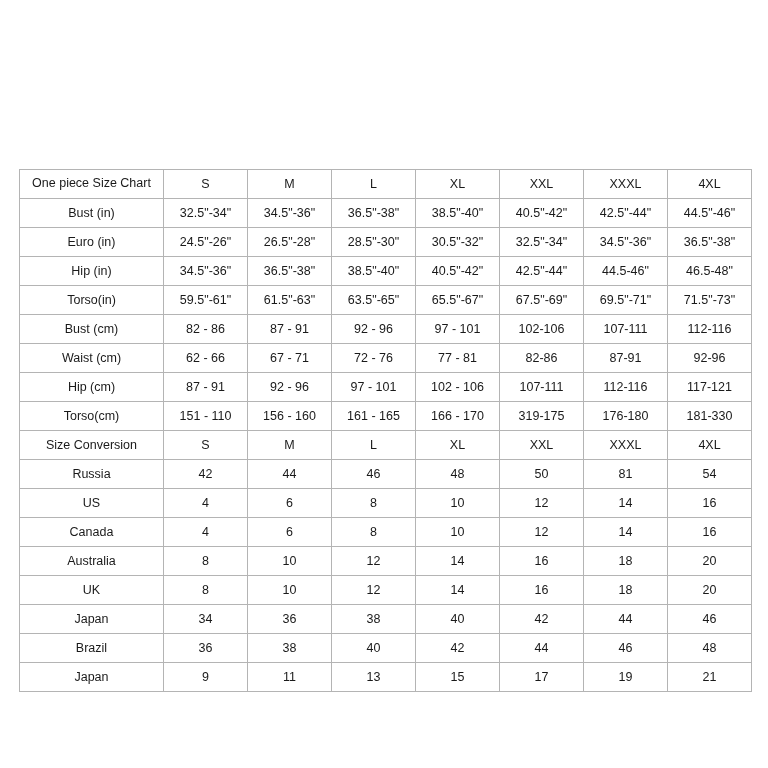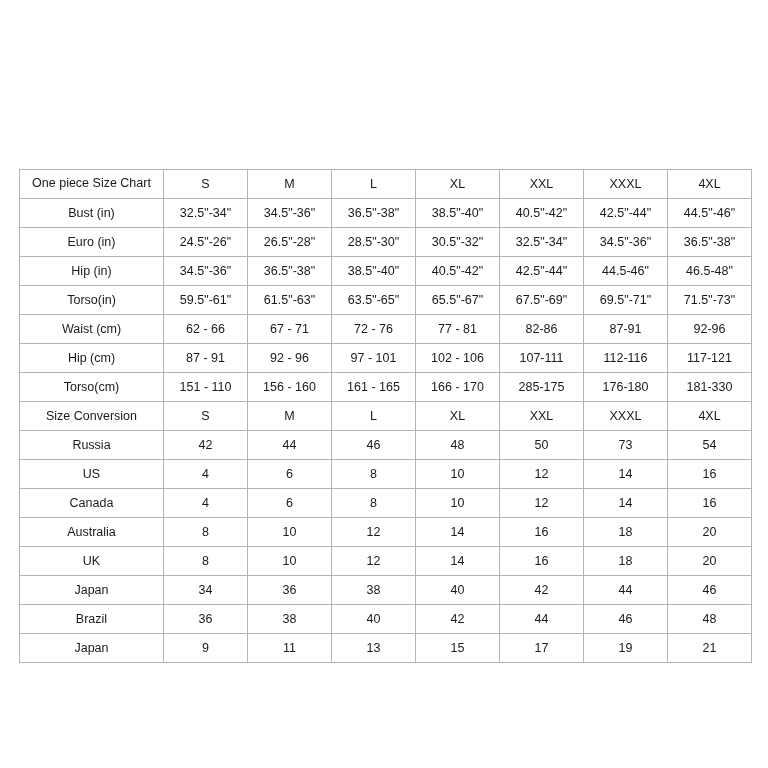--- a/index.html
+++ b/index.html
@@ -135,20 +135,30 @@
           <td class="rowlabel">Torso(in)</td>
           <td>59.5"-61"</td>
           <td>61.5"-63"</td>
           <td>63.5"-65"</td>
           <td>65.5"-67"</td>
           <td>67.5"-69"</td>
           <td>69.5"-71"</td>
           <td>71.5"-73"</td>
         </tr>
         <tr>
+          <td class="rowlabel">Bust (cm)</td>
+          <td>82 - 86</td>
+          <td>87 - 91</td>
+          <td>92 - 96</td>
+          <td>97 - 101</td>
+          <td>102-106</td>
+          <td>107-111</td>
+          <td>112-116</td>
+        </tr>
+        <tr>
           <td class="rowlabel">Waist (cm)</td>
           <td>62 - 66</td>
           <td>67 - 71</td>
           <td>72 - 76</td>
           <td>77 - 81</td>
           <td>82-86</td>
           <td>87-91</td>
           <td>92-96</td>
         </tr>
         <tr>
@@ -160,42 +170,42 @@
           <td>107-111</td>
           <td>112-116</td>
           <td>117-121</td>
         </tr>
         <tr>
           <td class="rowlabel">Torso(cm)</td>
           <td>151 - 110</td>
           <td>156 - 160</td>
           <td>161 - 165</td>
           <td>166 - 170</td>
-          <td>285-175</td>
+          <td>319-175</td>
           <td>176-180</td>
           <td>181-330</td>
         </tr>
         <tr>
           <td class="rowlabel">Size Conversion</td>
           <td>S</td>
           <td>M</td>
           <td>L</td>
           <td>XL</td>
           <td>XXL</td>
           <td>XXXL</td>
           <td>4XL</td>
         </tr>
         <tr>
           <td class="rowlabel">Russia</td>
           <td>42</td>
           <td>44</td>
           <td>46</td>
           <td>48</td>
           <td>50</td>
-          <td>73</td>
+          <td>81</td>
           <td>54</td>
         </tr>
         <tr>
           <td class="rowlabel">US</td>
           <td>4</td>
           <td>6</td>
           <td>8</td>
           <td>10</td>
           <td>12</td>
           <td>14</td>

